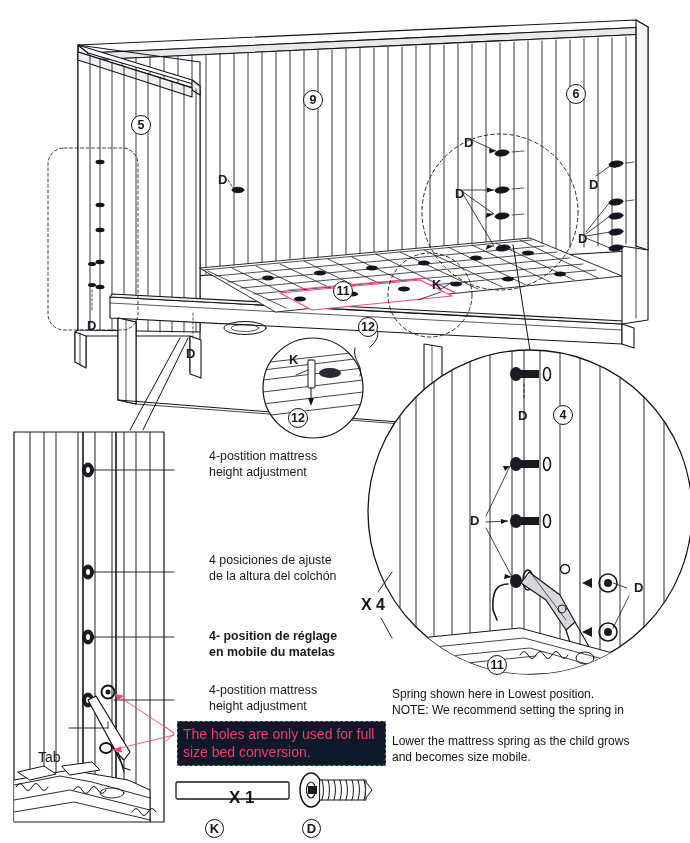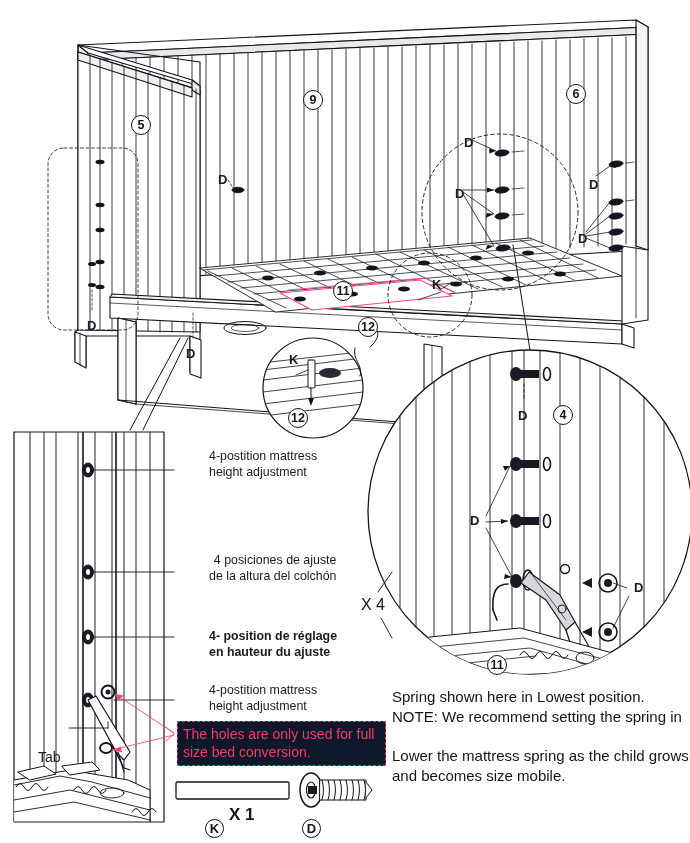--- a/index.html
+++ b/index.html
@@ -43,21 +43,21 @@
     border: 1px dashed #e8446a;
     padding: 3px 4px 4px 5px;
     color: #ef3d66;
     font-size: 14px;
     line-height: 1.3;
     white-space: pre;
     background: #0f172a;
   }
   .note-block {
     position: absolute;
-    font-size: 15px;
+    font-size: 12px;
     line-height: 1.32;
     color: #141420;
     white-space: pre;
   }
   .legend-label {
     position: absolute;
     font-size: 17px;
     font-weight: bold;
     color: #14141f;
     white-space: pre;
@@ -81,21 +81,21 @@
     position: absolute;
     font-size: 13px;
     font-weight: bold;
     color: #1b1b28;
     background: transparent;
     white-space: pre;
   }
   .xlabel {
     position: absolute;
     font-size: 16px;
-    font-weight: normal;
+    font-weight: bold;
     color: #14141f;
     white-space: pre;
   }
   .tab-label {
     position: absolute;
     font-size: 14px;
     color: #1b1b28;
     white-space: pre;
   }
   .circ-letter {
@@ -609,33 +609,33 @@
   <div class="ltr" style="left:589px; top:177px;">D</div>
   <div class="ltr" style="left:578px; top:231px;">D</div>
   <div class="ltr" style="left:518px; top:408px;">D</div>
   <div class="ltr" style="left:470px; top:513px;">D</div>
   <div class="ltr" style="left:634px; top:580px;">D</div>
   <div class="ltr" style="left:432px; top:277px;">K</div>
   <div class="ltr" style="left:289px; top:352px;">K</div>
 
   <div class="txt body-text" style="left:177px; top:449px;"><span>4-postition mattress</span><br><span>height adjustment</span></div>
 
-  <div class="txt body-text" style="left:177px; top:553px;text-align:right;"><span>4 posiciones de ajuste</span><br><span>de la altura del colchón</span></div>
-
-  <div class="txt body-text" style="left:177px; top:629px;font-weight:bold;"><span>4- position de réglage</span><br><span>en hauteur du ajuste</span></div>
+  <div class="txt body-text" style="left:177px; top:553px;"><span>4 posiciones de ajuste</span><br><span>de la altura del colchón</span></div>
+
+  <div class="txt body-text" style="left:177px; top:629px;font-weight:bold;"><span>4- position de réglage</span><br><span>en mobile du matelas</span></div>
 
   <div class="txt body-text" style="left:177px; top:683px;"><span>4-postition mattress</span><br><span>height adjustment</span></div>
 
   <div class="tab-label" style="left:38px; top:749px;">Tab</div>
 
   <div class="warn-box" style="left:177px; top:721px; width:198px;"><span>The holes are only used for full</span><br><span>size bed conversion.</span></div>
 
   <div class="xlabel" style="left:361px; top:596px;">X 4</div>
 
   <div class="note-block" style="left:392px; top:687px;"><span>Spring shown here in Lowest position.</span><br><span>NOTE: We recommend setting the spring in</span><br><br><span>Lower the mattress spring as the child grows</span><br><span>and becomes size mobile.</span></div>
 
   <div class="circ-letter" style="left:205px; top:819px;">K</div>
-  <div class="legend-label" style="left:229px; top:788px;margin-top:17px;">X 1</div>
+  <div class="legend-label" style="left:229px; top:788px;">X 1</div>
 
   <div class="circ-letter" style="left:302px; top:819px;">D</div>
   <div class="legend-label" style="left:326px; top:819px;margin-top:32px;">X 26</div>
 
 </div>
 
 </body></html>

